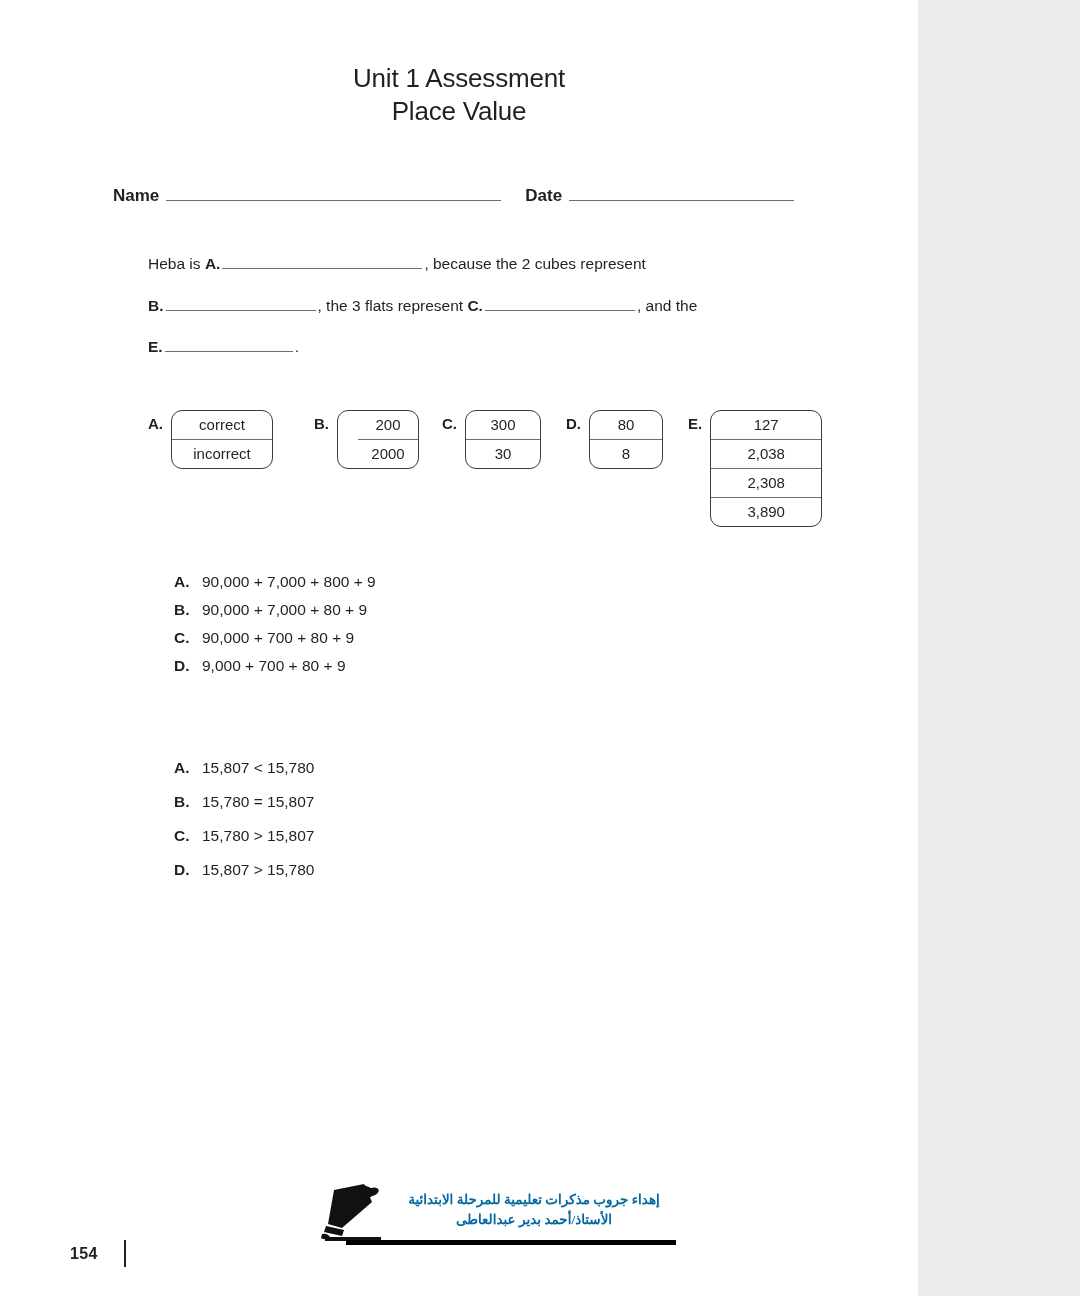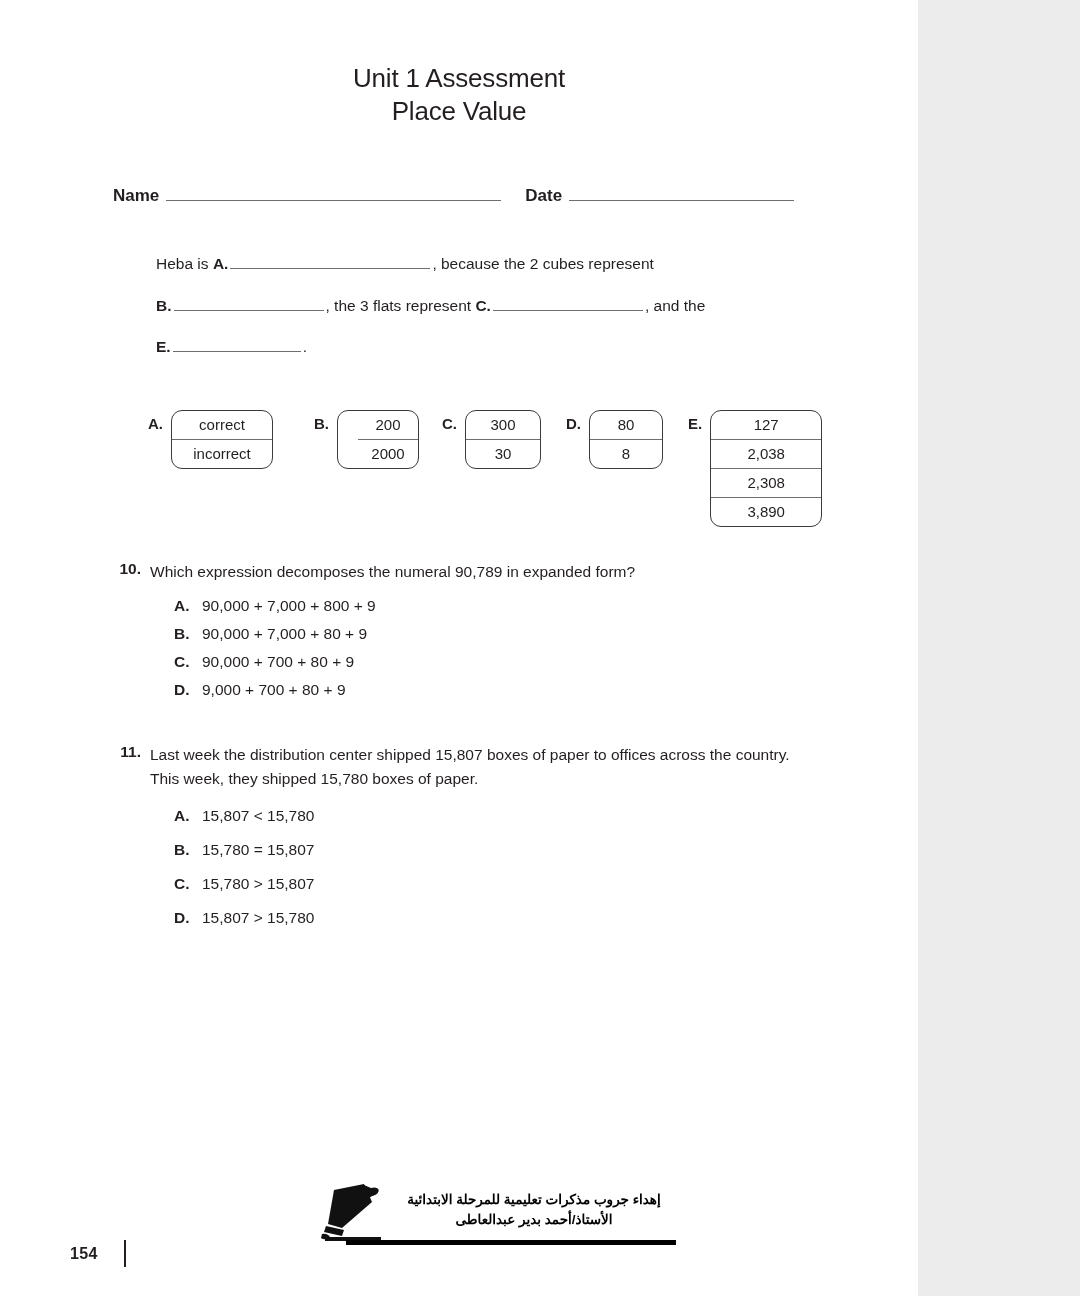--- a/index.html
+++ b/index.html
@@ -60,21 +60,21 @@
     margin-right: 0px;
     height: 13px;
   }
   .nd-rule.name { width: 335px; }
   .nd-rule.date { width: 225px; }
   .nd-label.date { margin-left: 24px; }
 
   
   .fill-block {
     position: absolute;
-    left: 156px; top: 243px;
+    left: 148px; top: 243px;
     width: 640px;
     font-size: 15.5px;
     line-height: 41.5px;
   }
   .fill-line { white-space: nowrap; }
   .b { font-weight: bold; }
   .blank {
     display: inline-block;
     border-bottom: 1.2px solid #6d6e71;
     height: 13px;
@@ -195,23 +195,23 @@
     position: absolute;
     left: 2px; top: 0px;
     width: 64px; height: 66px;
   }
   .stamp-text {
     position: absolute;
     left: 66px; top: 8px;
     width: 300px;
     text-align: center;
     direction: rtl;
-    font-family: Liberation Sans, sans-serif;
-    font-weight: bold;
-    color: #000000;
+    font-family: Liberation Serif, serif;
+    font-weight: bold;
+    color: #0369a1;
   }
   .stamp-line1 { font-size: 13.5px; line-height: 20px; }
   .stamp-line2 { font-size: 13.5px; line-height: 20px; }
   .stamp-rule {
     position: absolute;
     left: 28px; top: 58px;
     width: 330px;
     height: 5px;
     background: #000;
     border-bottom: 2px solid #000;
@@ -305,24 +305,20 @@
         <div class="opt-cell">127</div>
         <div class="opt-cell">2,038</div>
         <div class="opt-cell">2,308</div>
         <div class="opt-cell">3,890</div>
       </div>
     </div>
 
   </div>
 
   <div class="question" id="q10">
-    <div class="q-head">
-      <span class="q-num">10.</span>
-      <span class="q-stem">Which expression decomposes the numeral 90,789 in expanded form?</span>
-    </div>
     <div class="q-options">
       <div class="q-option">
         <span class="q-option-letter">A.</span>
         <span class="q-option-text">90,000 + 7,000 + 800 + 9</span>
       </div>
       <div class="q-option">
         <span class="q-option-letter">B.</span>
         <span class="q-option-text">90,000 + 7,000 + 80 + 9</span>
       </div>
       <div class="q-option">
@@ -330,24 +326,20 @@
         <span class="q-option-text">90,000 + 700 + 80 + 9</span>
       </div>
       <div class="q-option">
         <span class="q-option-letter">D.</span>
         <span class="q-option-text">9,000 + 700 + 80 + 9</span>
       </div>
     </div>
   </div>
 
   <div class="question" id="q11">
-    <div class="q-head">
-      <span class="q-num">11.</span>
-      <span class="q-stem">Last week the distribution center shipped 15,807 boxes of paper to offices across the country. This week, they shipped 15,780 boxes of paper.</span>
-    </div>
     <div class="q-options">
       <div class="q-option">
         <span class="q-option-letter">A.</span>
         <span class="q-option-text">15,807 &lt; 15,780</span>
       </div>
       <div class="q-option">
         <span class="q-option-letter">B.</span>
         <span class="q-option-text">15,780 = 15,807</span>
       </div>
       <div class="q-option">

